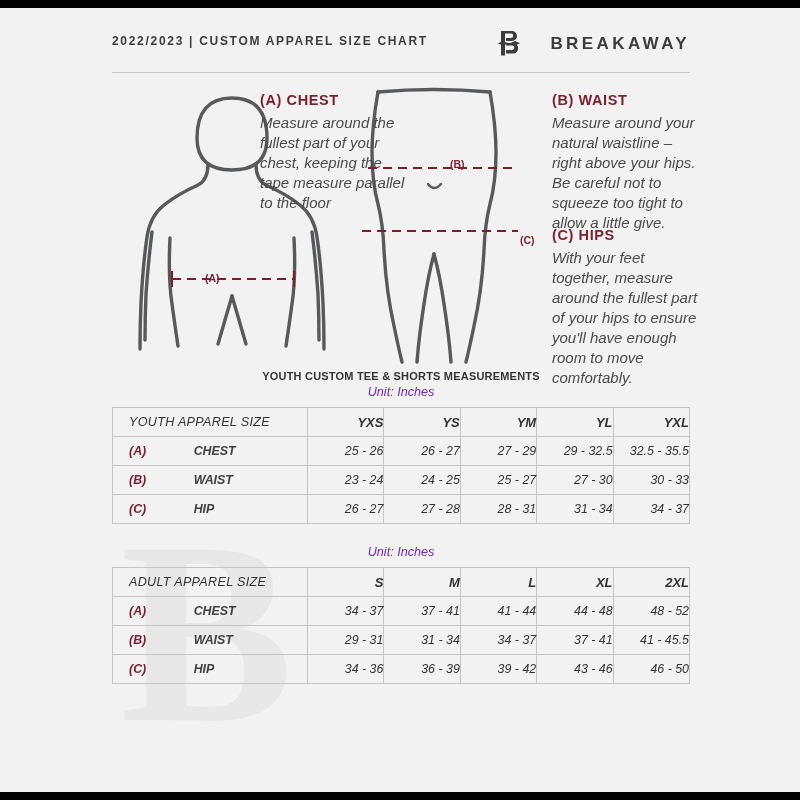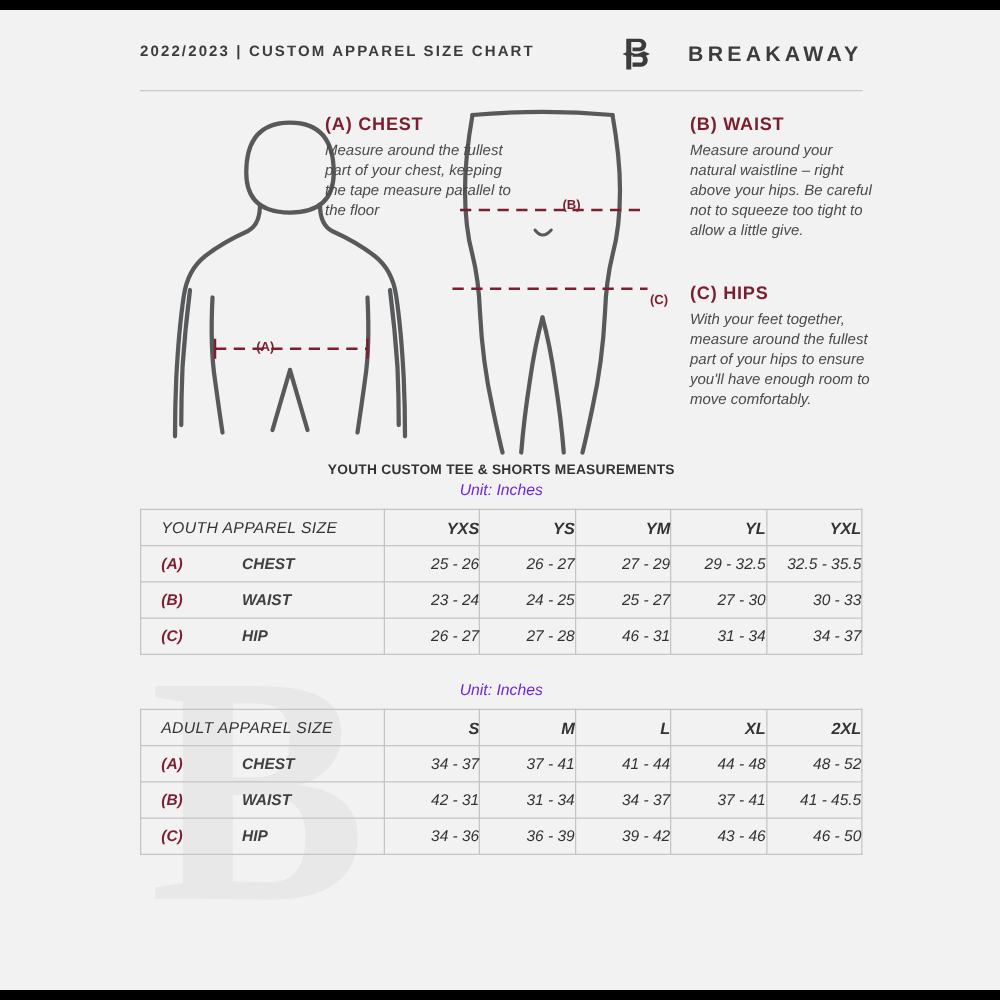--- a/index.html
+++ b/index.html
@@ -85,21 +85,21 @@
   }
   .callout-title {
     font-size: 14.5px;
     font-weight: bold;
     color: #7b1f2e;
     letter-spacing: 0.6px;
   }
   .callout-body {
     font-family: "Liberation Sans", sans-serif;
     font-style: italic;
-    font-size: 12px;
+    font-size: 15px;
     line-height: 1.33;
     color: #4a4a4a;
     margin-top: 5px;
   }
   .c-chest { position: absolute; left: 148px; top: 10px; width: 150px; }
   .c-waist { position: absolute; left: 440px; top: 10px; width: 150px; }
   .c-hips  { position: absolute; left: 440px; top: 145px; width: 152px; }
 
   .measure-label {
     position: absolute;
@@ -276,21 +276,21 @@
             <td>23 - 24</td>
             <td>24 - 25</td>
             <td>25 - 27</td>
             <td>27 - 30</td>
             <td>30 - 33</td>
           </tr>
           <tr>
             <td class="row-label"><span class="tag">(C)</span> <span class="rl-text">HIP</span></td>
             <td>26 - 27</td>
             <td>27 - 28</td>
-            <td>46 - 31</td>
+            <td>28 - 31</td>
             <td>31 - 34</td>
             <td>34 - 37</td>
           </tr>
         </tbody>
       </table>
     </div>
 
     <div class="section sec-adult">
       <div class="tbl-sub">Unit: Inches</div>
       <table>
@@ -308,21 +308,21 @@
           <tr>
             <td class="row-label"><span class="tag">(A)</span> <span class="rl-text">CHEST</span></td>
             <td>34 - 37</td>
             <td>37 - 41</td>
             <td>41 - 44</td>
             <td>44 - 48</td>
             <td>48 - 52</td>
           </tr>
           <tr>
             <td class="row-label"><span class="tag">(B)</span> <span class="rl-text">WAIST</span></td>
-            <td>42 - 31</td>
+            <td>29 - 31</td>
             <td>31 - 34</td>
             <td>34 - 37</td>
             <td>37 - 41</td>
             <td>41 - 45.5</td>
           </tr>
           <tr>
             <td class="row-label"><span class="tag">(C)</span> <span class="rl-text">HIP</span></td>
             <td>34 - 36</td>
             <td>36 - 39</td>
             <td>39 - 42</td>

